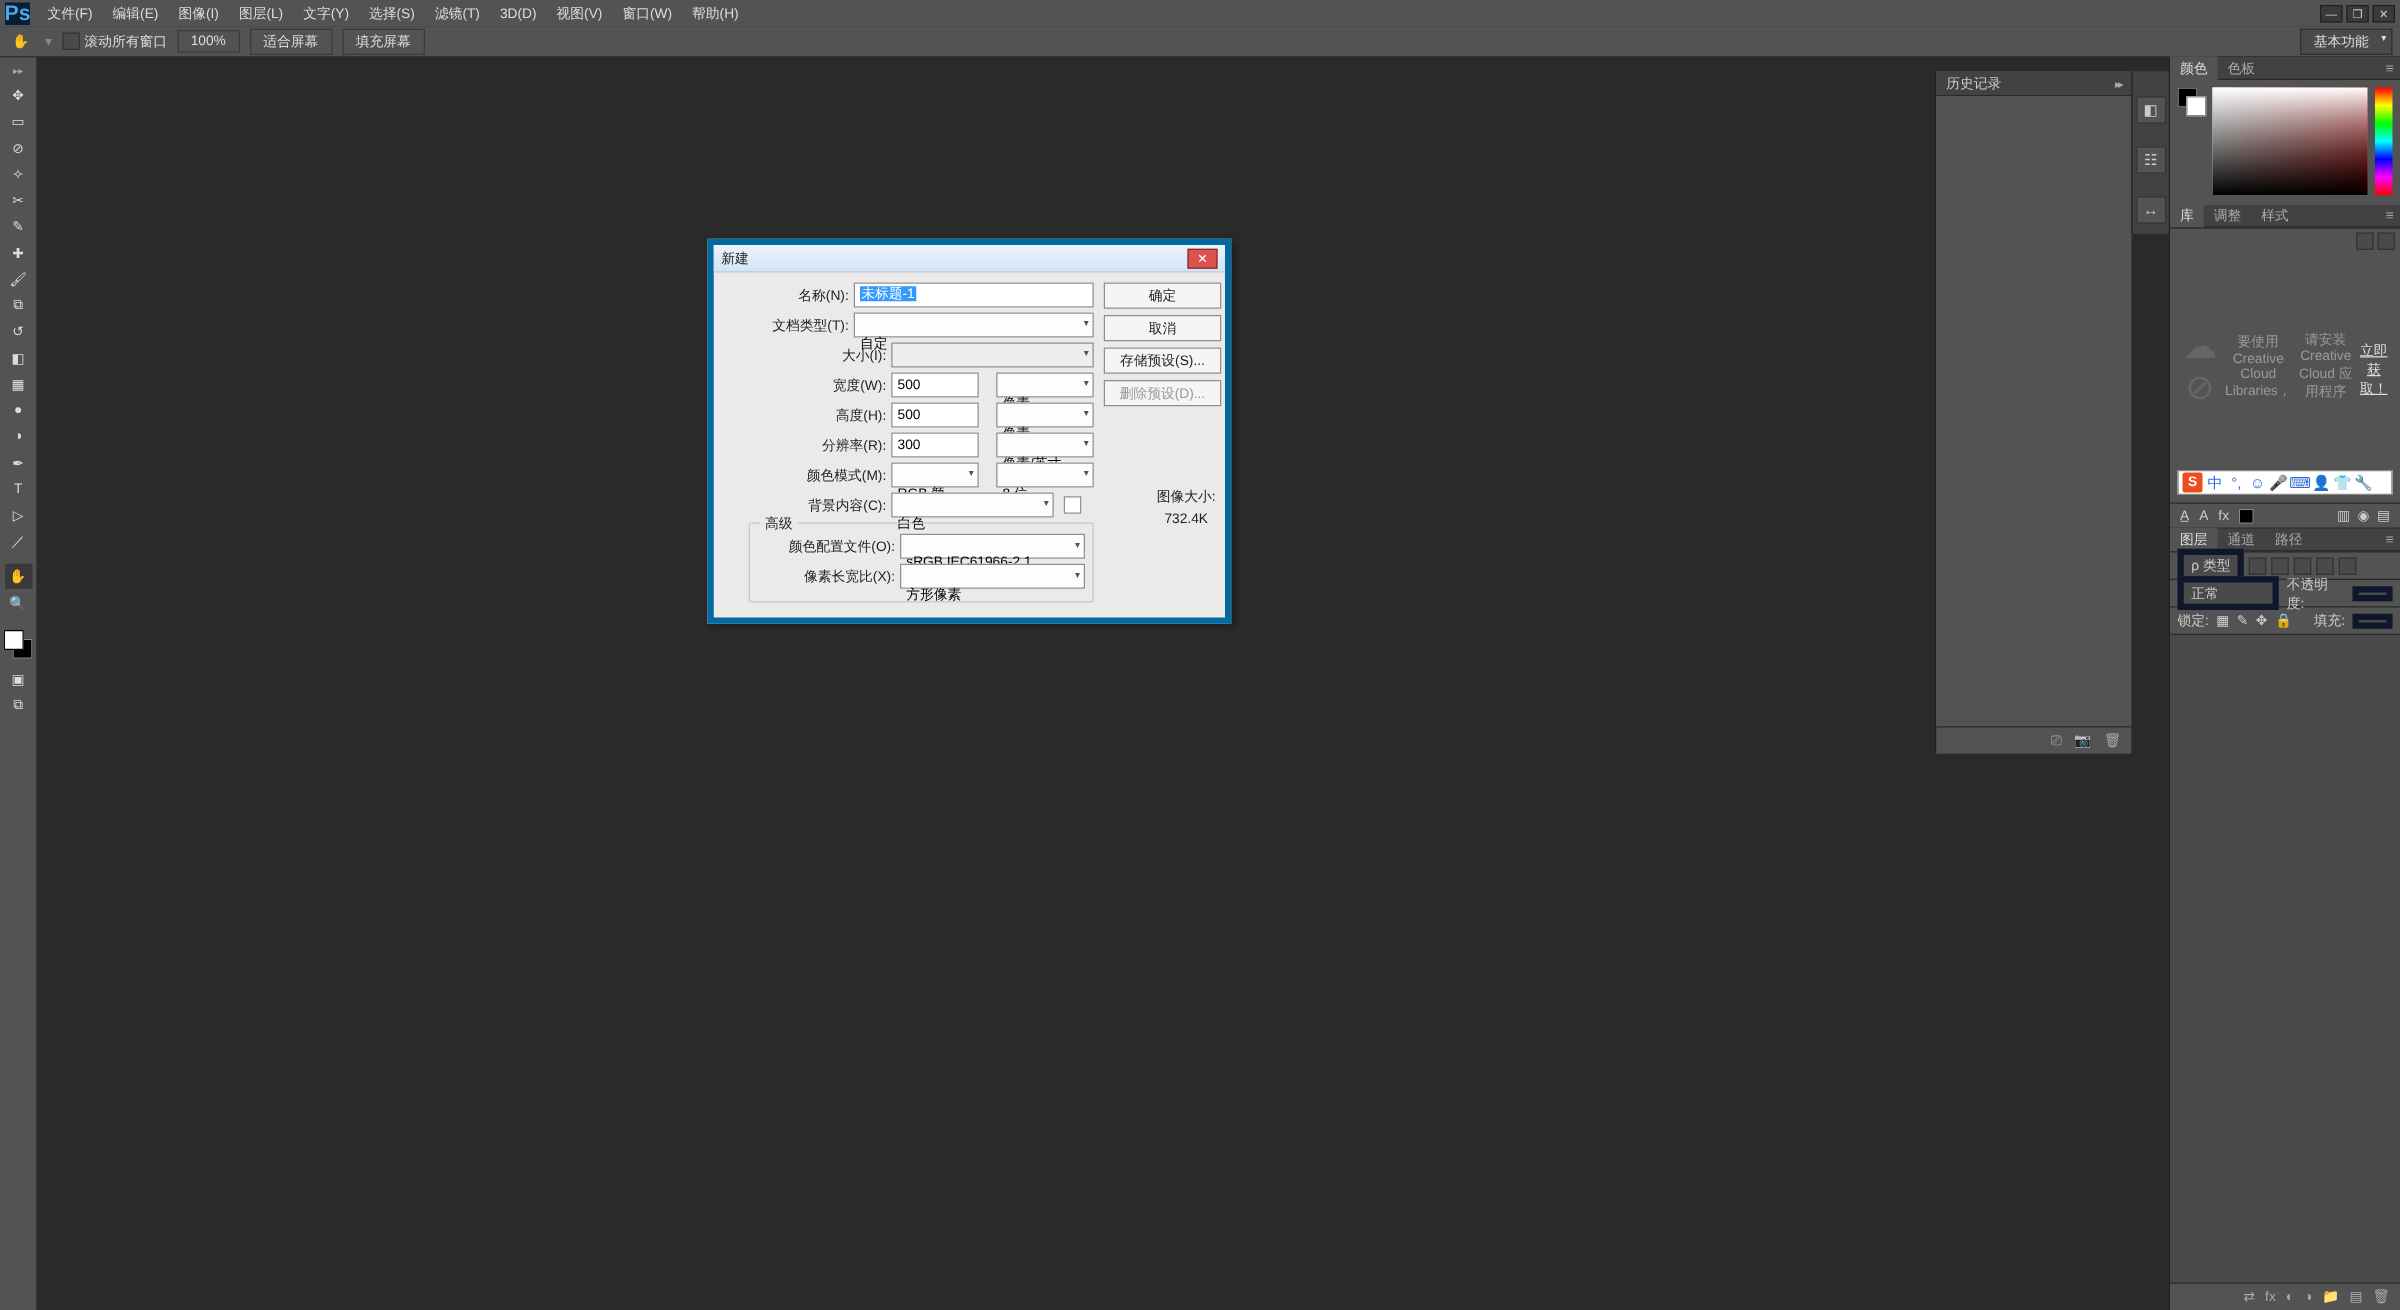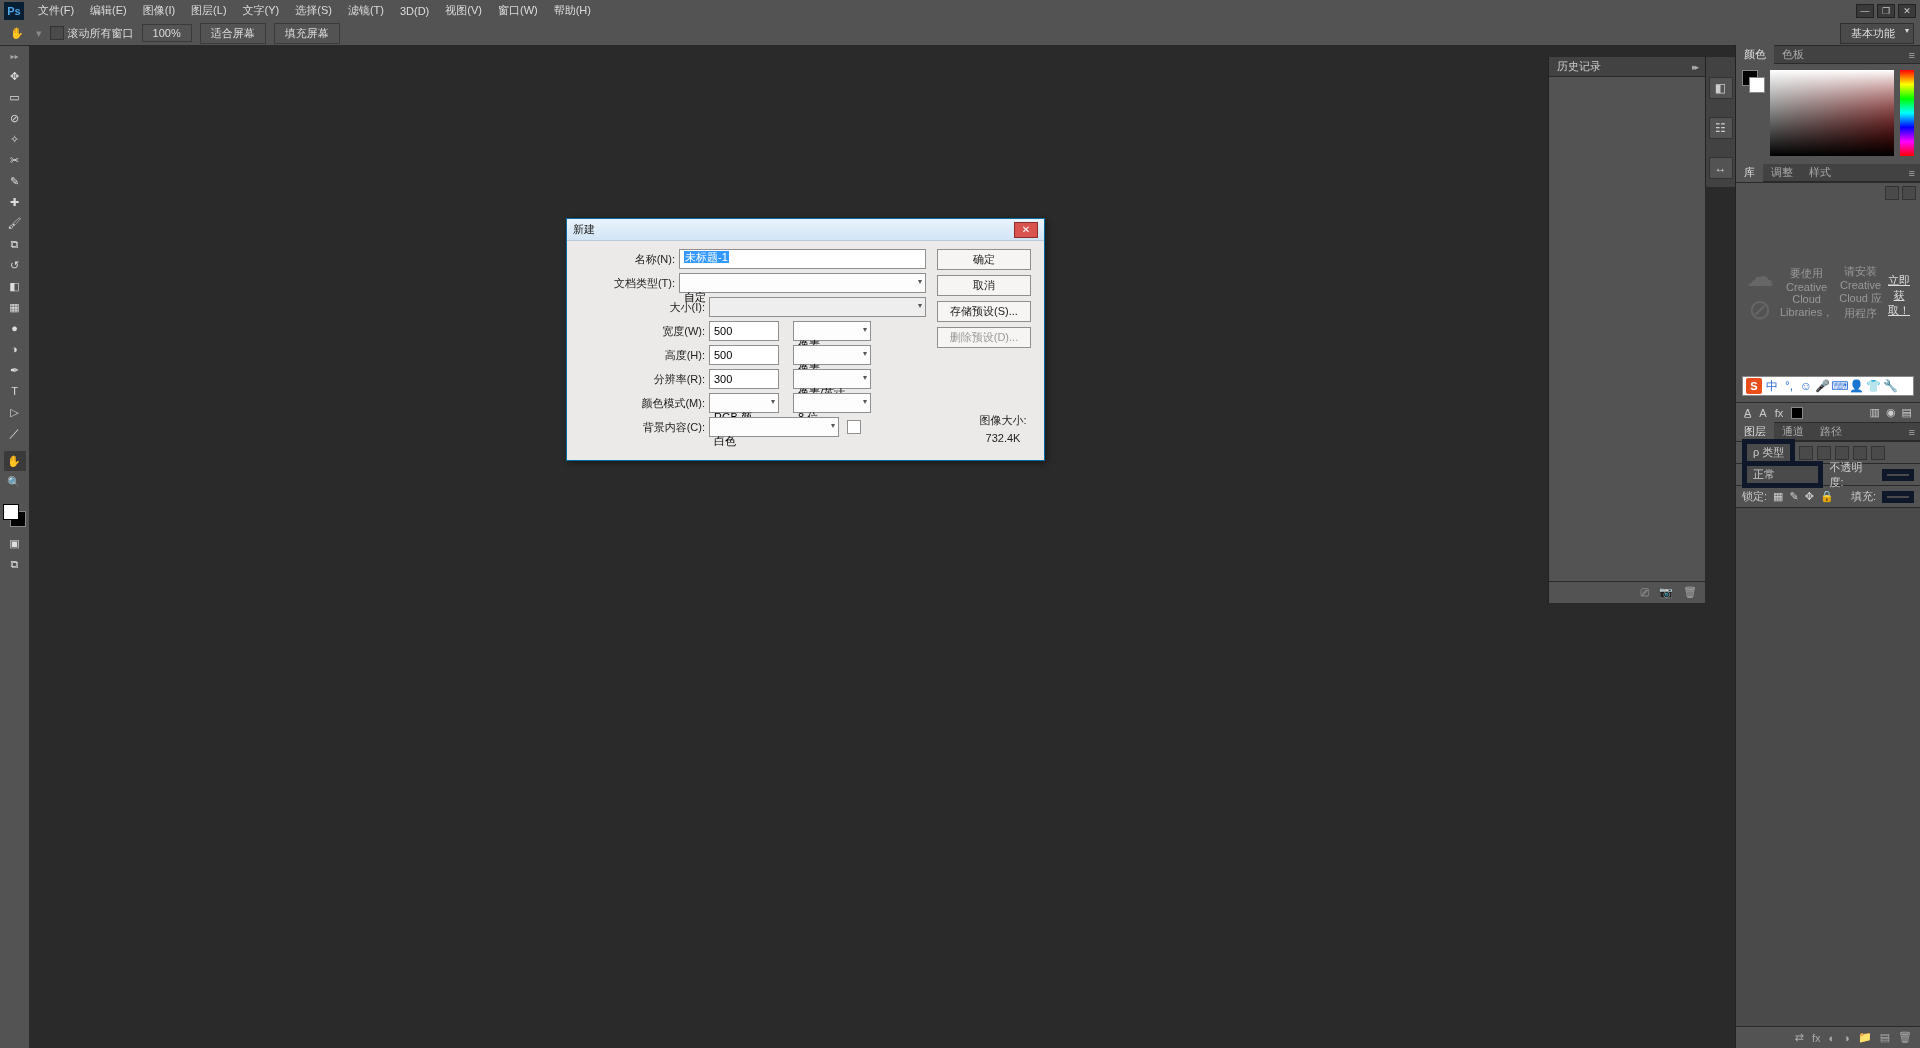--- a/index.html
+++ b/index.html
@@ -1,20 +1,20 @@
 <!DOCTYPE html>
 <html><head>
 <meta charset="utf-8">
 <style>
 * { margin:0; padding:0; box-sizing:border-box; font-family:"Microsoft YaHei",SimSun,sans-serif; font-size:11px; user-select:none; }
 body { width:1920px; height:1048px; background:#2a2a2a; overflow:hidden; position:relative; }
 
 
 .menubar { height:21px; background:#535353; display:flex; align-items:center; color:#ddd; padding:0 4px; }
-.ps-logo { width:20px; height:18px; background:#071e33; color:#4fa8e8; font-weight:bold; font-size:11px; display:flex; align-items:center; justify-content:center; margin-right:6px; }
+.ps-logo { width:20px; height:18px; background:#071e33; color:#4fa8e8; font-weight:bold; font-size:17px; display:flex; align-items:center; justify-content:center; margin-right:6px; }
 .menu-item { padding:3px 8px; cursor:default; }
 .win-ctrl { margin-left:auto; display:flex; gap:3px; }
 .win-btn { width:18px; height:14px; background:#3a3a3a; border:1px solid #222; color:#ccc; display:flex; align-items:center; justify-content:center; font-size:9px; }
 
 
 .optbar { height:25px; background:#535353; border-bottom:1px solid #2a2a2a; display:flex; align-items:center; padding:0 6px; color:#ddd; gap:8px; }
 .opt-tool-icon { width:22px; height:18px; display:flex; align-items:center; justify-content:center; }
 .opt-chk { display:flex; align-items:center; gap:4px; }
 .opt-btn { padding:2px 10px; background:#535353; border:1px solid #3a3a3a; color:#ddd; }
 .opt-right { margin-left:auto; display:flex; align-items:center; gap:6px; }
@@ -80,21 +80,21 @@
 
 .layers-panel { flex:1; border-top:1px solid #2a2a2a; display:flex; flex-direction:column; }
 .lay-filter { height:22px; display:flex; align-items:center; gap:4px; padding:0 6px; color:#ccc; border-bottom:1px solid #2a2a2a; }
 .lay-sel { padding:1px 6px; background:#4a4a4a; border:5px solid #0f172a; }
 .lay-ico { width:14px; height:14px; border:1px solid #333; background:#4a4a4a;}
 .lay-row { height:22px; display:flex; align-items:center; gap:6px; padding:0 6px; color:#ccc; border-bottom:1px solid #2a2a2a; }
 .lay-body { flex:1; background:#4a4a4a; }
 .lay-foot { height:22px; border-top:1px solid #2a2a2a; display:flex; justify-content:flex-end; gap:8px; padding:0 8px; align-items:center; color:#aaa; }
 
 
-.dialog { position:absolute; left:536px; top:172px; width:479px; background:#eceae8; border:1px solid #0369a1; box-shadow:2px 2px 6px rgba(0,0,0,0.4); }
+.dialog { position:absolute; left:536px; top:145px; width:419px; background:#eceae8; border:5px solid #0369a1; box-shadow:2px 2px 6px rgba(0,0,0,0.4); }
 .dlg-title { height:22px; background:linear-gradient(#eaf3fb,#d2e5f6); display:flex; align-items:center; padding:0 6px; color:#222; border-bottom:1px solid #b9c9d9;}
 .dlg-close { margin-left:auto; width:24px; height:16px; background:#d9534f; color:#fff; display:flex; align-items:center; justify-content:center; font-size:10px; border:1px solid #8b2c28;}
 .dlg-body { padding:8px 10px 12px 10px; display:flex; gap:8px; }
 .dlg-left { flex:1; }
 .dlg-right { width:100px; display:flex; flex-direction:column; gap:5px; align-items:center;}
 .dlg-btn { width:94px; height:21px; background:#f6f5f3; border:1px solid #8f8f8f; color:#222; }
 .dlg-btn:disabled { color:#999; }
 .frow { display:flex; align-items:center; margin-bottom:4px; gap:4px; }
 .frow label { width:98px; text-align:right; color:#222; }
 .frow .lab2 { width:128px; text-align:right; color:#222; }
@@ -231,20 +231,31 @@
             <div class="sel-in" style="width:70px">RGB 颜色</div>
             <div style="width:6px"></div>
             <div class="sel-in sel-w2">8 位</div>
           </div>
           <div class="frow">
             <label class="lab2">背景内容(C):</label>
             <div class="sel-in" style="width:130px">白色</div>
             <div class="chk" style="margin-left:4px"></div>
           </div>
 
+          <div class="fieldset">
+            <div class="legend">高级</div>
+            <div class="frow">
+              <label style="width:110px;text-align:right">颜色配置文件(O):</label>
+              <div class="sel-in sel-full">sRGB IEC61966-2.1</div>
+            </div>
+            <div class="frow">
+              <label style="width:110px;text-align:right">像素长宽比(X):</label>
+              <div class="sel-in sel-full">方形像素</div>
+            </div>
+          </div>
         </div>
         <div class="dlg-right">
           <button class="dlg-btn">确定</button>
           <button class="dlg-btn">取消</button>
           <button class="dlg-btn">存储预设(S)...</button>
           <button class="dlg-btn" disabled="">删除预设(D)...</button>
           <div class="size-info">
             <div>图像大小:</div>
             <div>732.4K</div>
           </div>

